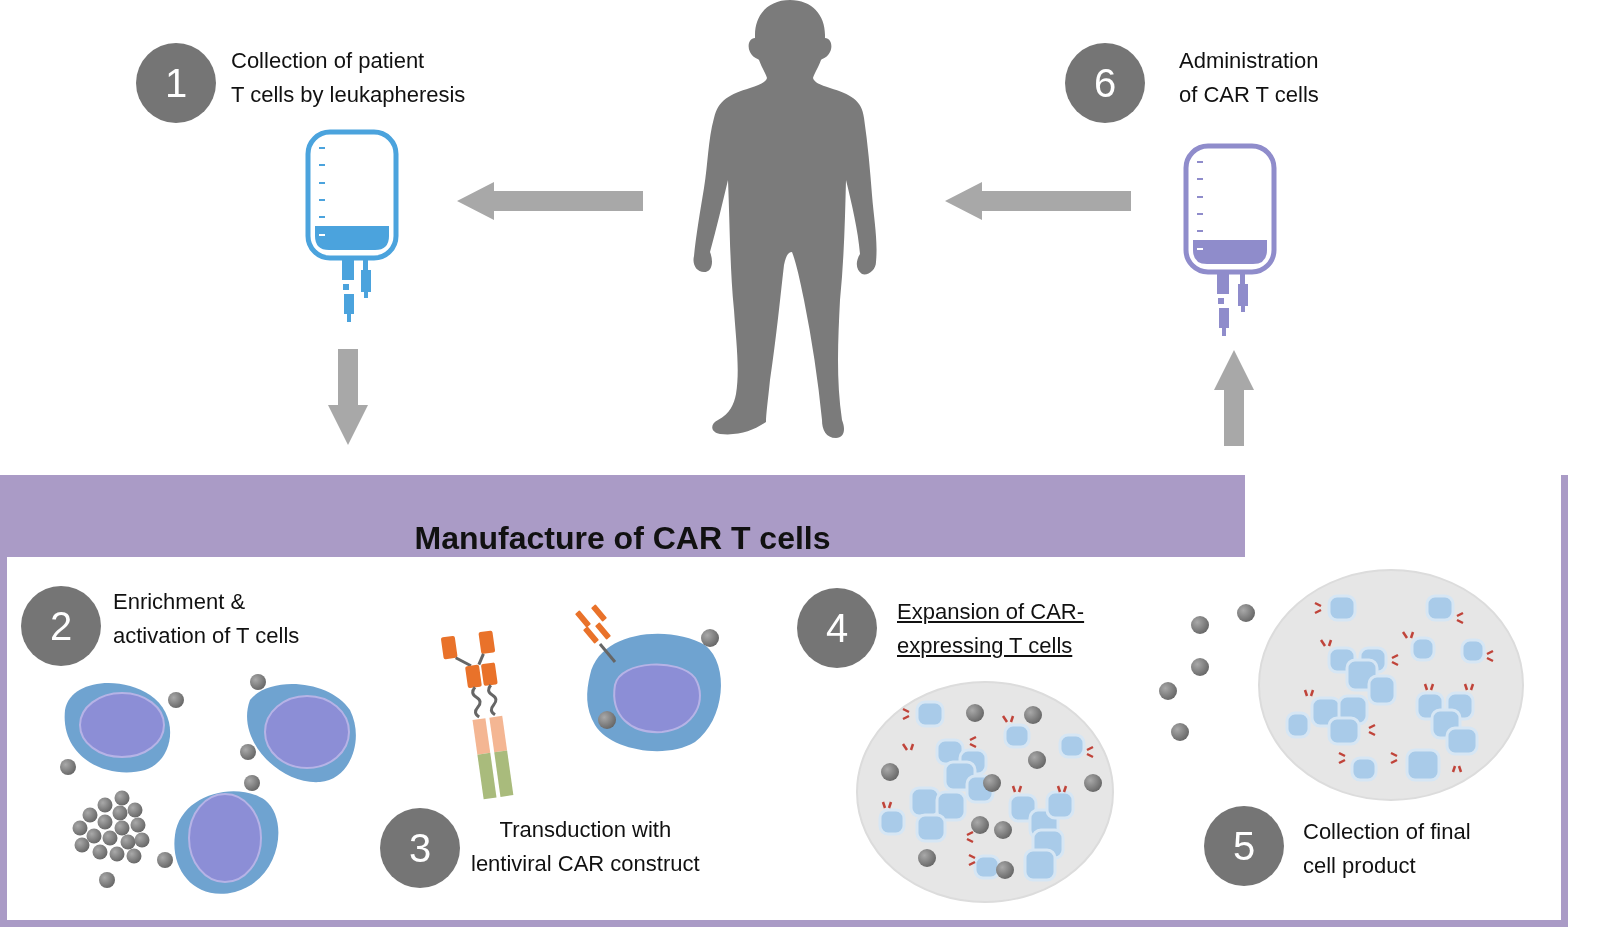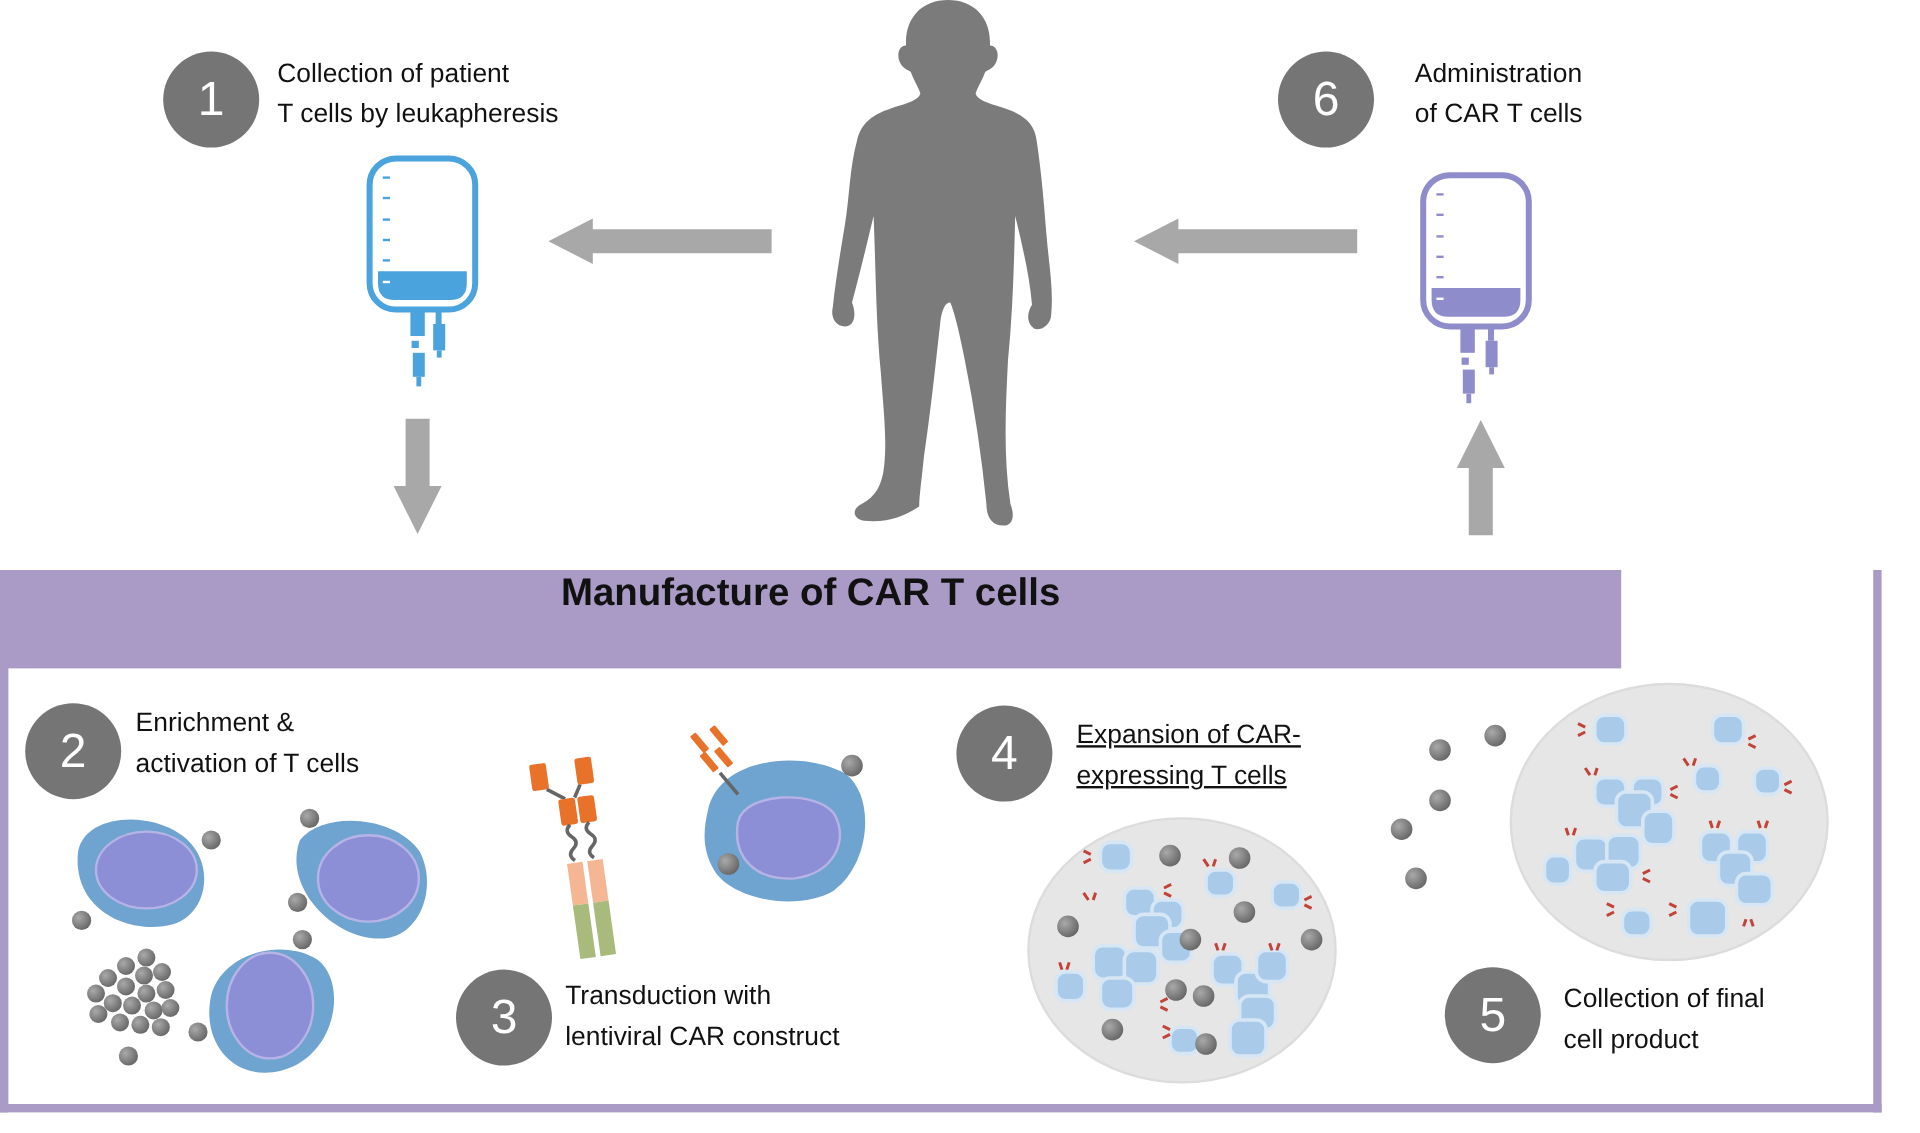--- a/index.html
+++ b/index.html
@@ -6,22 +6,22 @@
   body { width:1600px; height:944px; position:relative; overflow:hidden;
          font-family:"Liberation Sans", sans-serif; color:#111; }
   .step-badge { position:absolute; width:80px; height:80px; border-radius:50%;
                 background:#757575; color:#fff; font-size:40px;
                 display:flex; align-items:center; justify-content:center;
                 font-family:"Liberation Sans", sans-serif; }
   .step-label { position:absolute; font-size:22px; line-height:34px; color:#111;
                 white-space:pre-line; }
   .frame { position:absolute; left:0; top:475px; width:1568px; height:452px;
            box-sizing:border-box; border:7px solid #aa9bc6; border-top:none; }
-  .banner { position:absolute; left:0; top:475px; width:1351px; height:82px;
-            background:#aa9bc6; display:flex; align-items:flex-start; justify-content:center; }
+  .banner { position:absolute; left:0; top:475px; width:1245px; height:82px;
+            background:#aa9bc6; display:flex; align-items:flex-end; justify-content:center; }
   .banner-title { font-size:32px; font-weight:bold; color:#111; }
   svg { position:absolute; overflow:visible; }
 </style>
 </head>
 <body>
 
 <div class="step-badge" style="left:136px;top:43px;">
   <span>1</span>
 </div>
 <div class="step-label" style="left:231px;top:44px;">Collection of patient
@@ -197,21 +197,21 @@
     <rect x="156" y="4" width="6" height="18" rx="1" fill="#e9722a" transform="rotate(-40 159 13)"></rect>
     <rect x="148" y="26" width="6" height="18" rx="1" fill="#e9722a" transform="rotate(-40 151 35)"></rect>
     <rect x="160" y="22" width="6" height="18" rx="1" fill="#e9722a" transform="rotate(-40 163 31)"></rect>
     <path d="M160 44 L175 62" stroke="#666" stroke-width="3"></path>
   </g>
 </svg>
 
 <div class="step-badge" style="left:380px;top:808px;">
   <span>3</span>
 </div>
-<div class="step-label" style="left:471px;top:813px;">Transduction with
+<div class="step-label" style="left:471px;top:813px;text-align:center;">Transduction with
 lentiviral CAR construct</div>
 
 <div class="step-badge" style="left:797px;top:588px;">
   <span>4</span>
 </div>
 <div class="step-label" style="left:897px;top:595px;text-decoration:underline;">Expansion of CAR-
 expressing T cells</div>
 
 <svg style="left:855px;top:680px;" width="260" height="225" viewBox="0 0 260 225">
   <ellipse cx="130" cy="112" rx="128" ry="110" fill="#e6e6e6" stroke="#dcdcdc" stroke-width="2"></ellipse>

